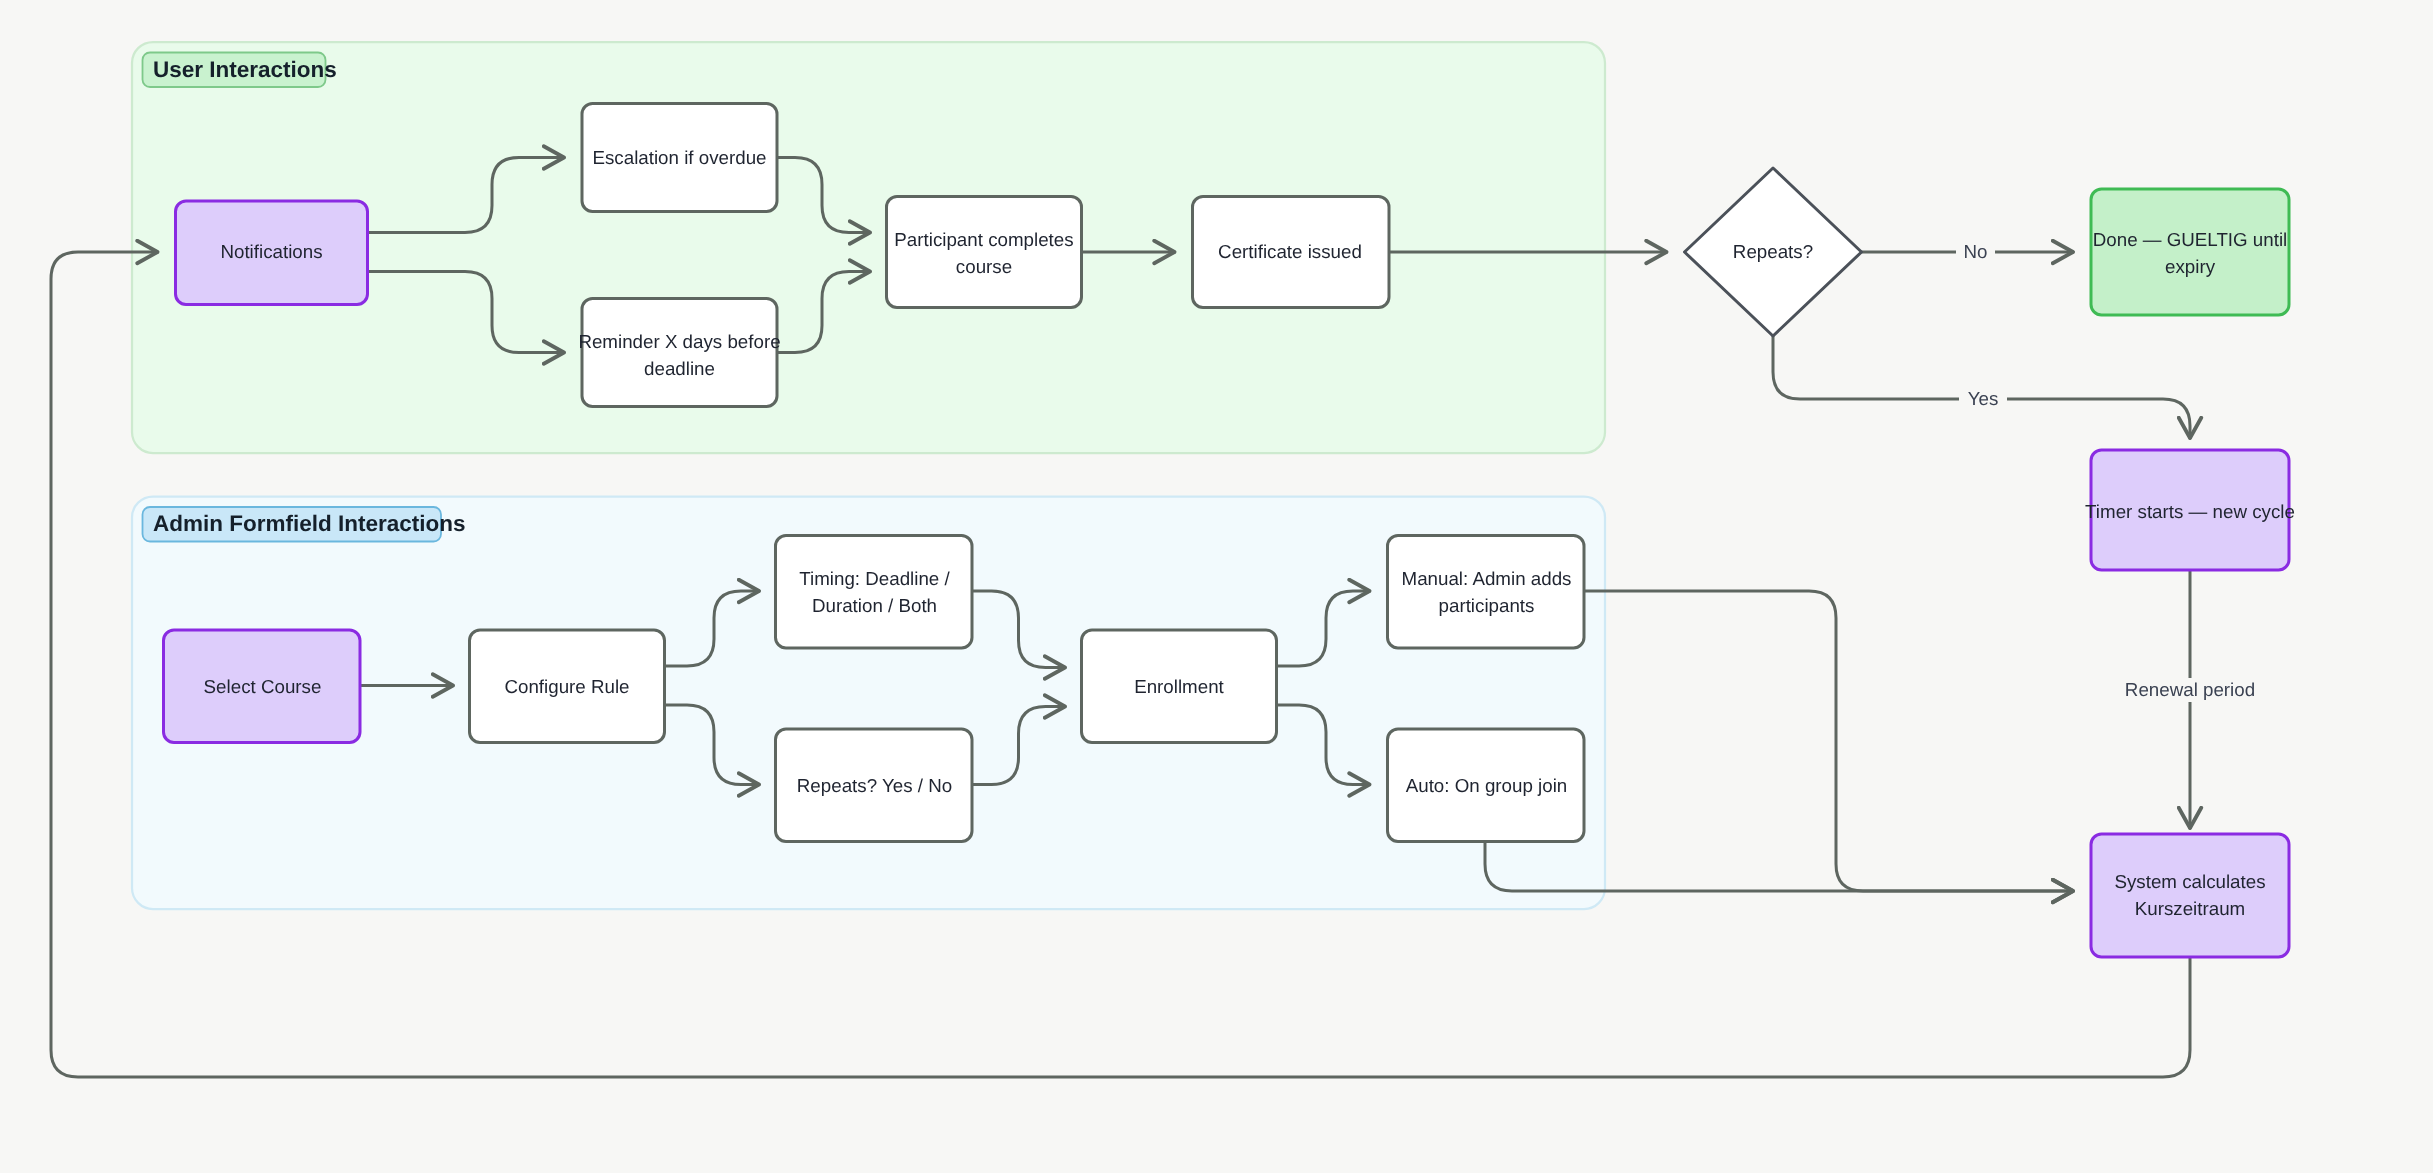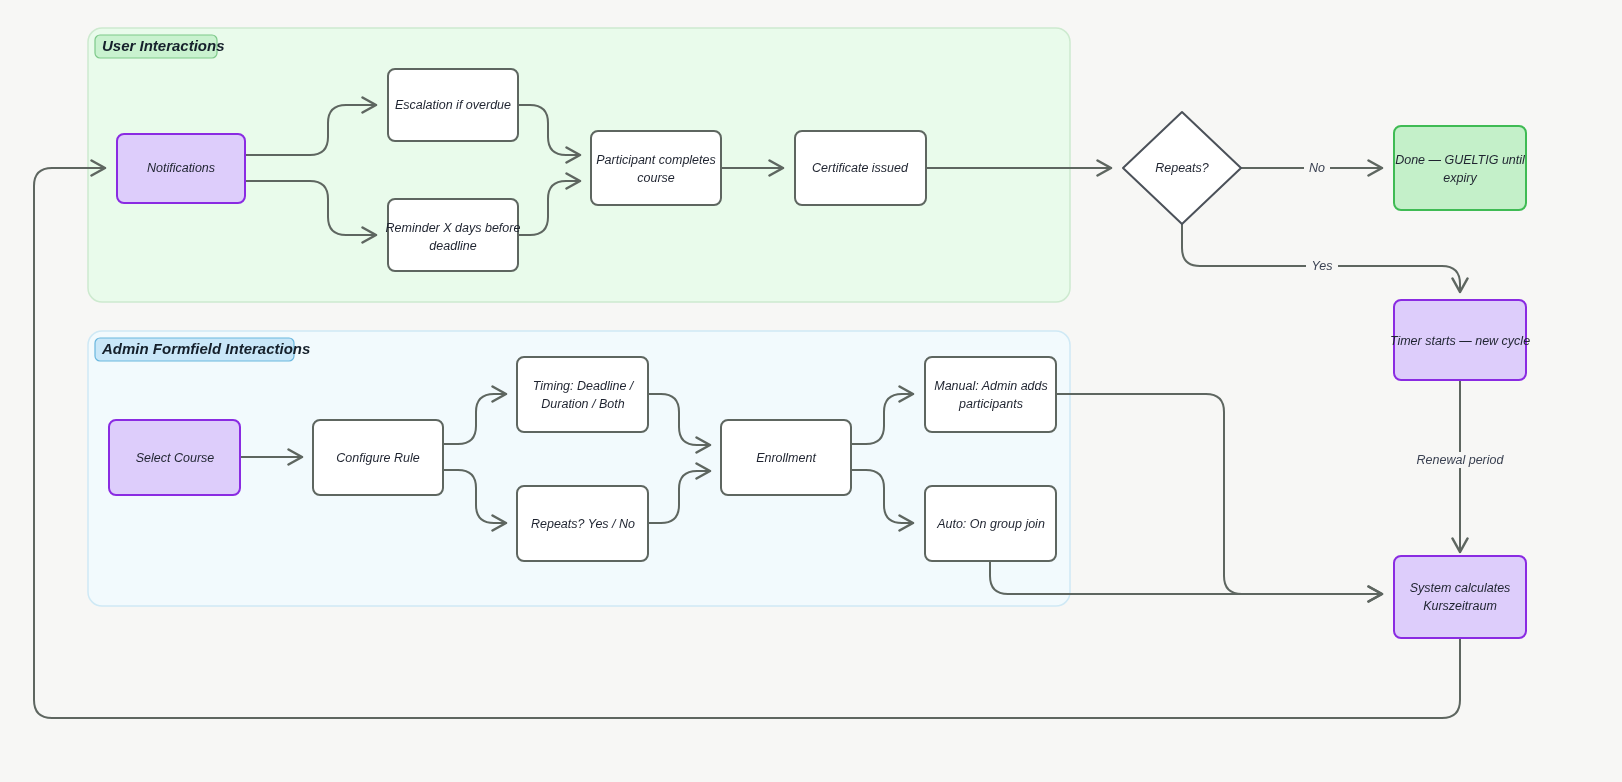--- a/index.html
+++ b/index.html
@@ -11,21 +11,20 @@
     width: 1622px;
     height: 782px;
     font-family: "Liberation Sans", sans-serif;
     overflow: hidden;
   }
   #canvas {
     position: relative;
     width: 1396px;
     height: 782px;
     background: #f7f7f5;
-    font-style: italic;
   }
   svg.diagram {
     position: absolute;
     top: 0; left: 0;
     width: 1622px;
     height: 782px;
   }
   .node-label {
     font-family: "Liberation Sans", sans-serif;
     font-size: 12.5px;

